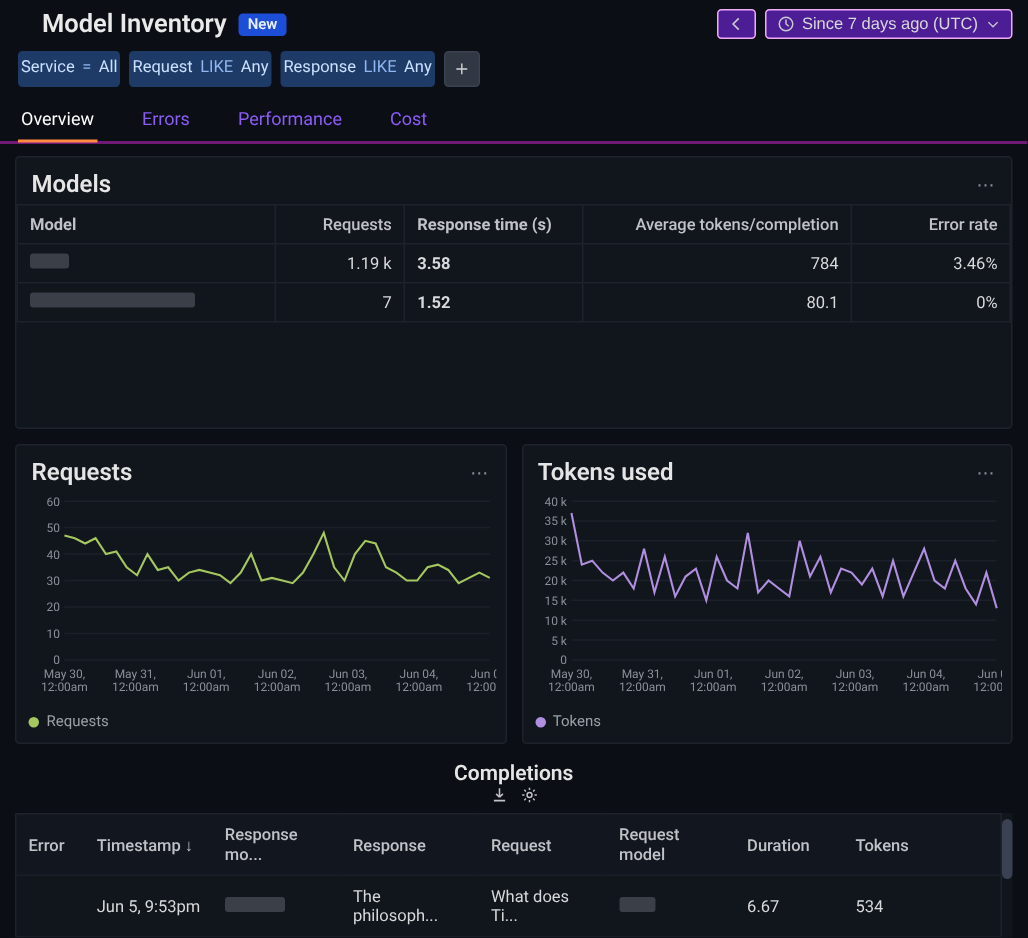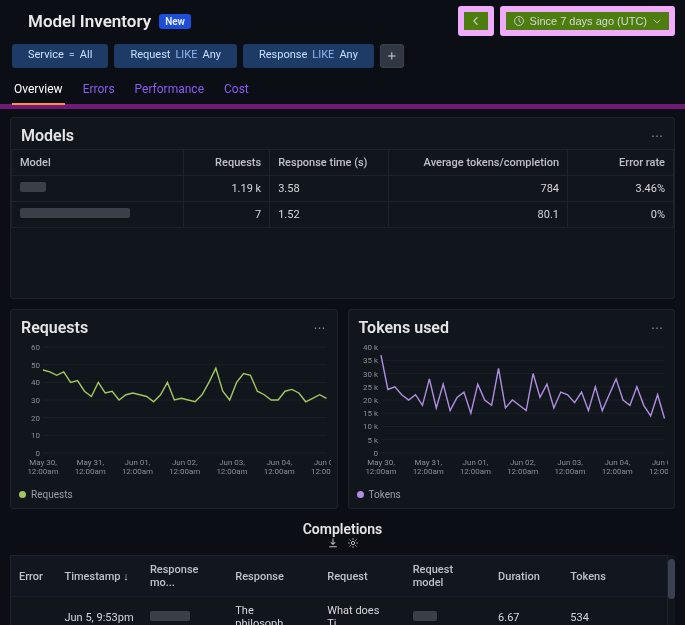--- a/index.html
+++ b/index.html
@@ -18,58 +18,58 @@
     padding: 6px 10px 4px 12px;
   }
   .hdr-left { display: flex; align-items: center; gap: 8px; margin-left: 16px; }
   .title { font-size: 17px; font-weight: 600; color: #eaeaea; }
   .badge-new {
     background: #1d4ed8; color: #e8f0ff; font-size: 10px; font-weight: 600;
     padding: 2px 6px; border-radius: 3px;
   }
   .hdr-right { display: flex; gap: 6px; }
   .time-btn, .back-btn {
-    background: #4d7c0f; border: 6px solid #f0abfc; color: #d8d9da;
+    background: #4c1d95; border: 1px solid #f0abfc; color: #d8d9da;
     font-size: 11px; border-radius: 3px; cursor: pointer;
     display: inline-flex; align-items: center; gap: 5px;
   }
   .back-btn { padding: 3px 6px; }
   .time-btn { padding: 3px 7px; }
   .ic { width: 12px; height: 12px; display: inline-block; }
   
   .chips { display: flex; gap: 6px; padding: 4px 10px 8px 12px; }
   .chip {
     background: #1e3a66; color: #c9e0ff; font-size: 11px;
-    padding: 4px 16px; border-radius: 3px; display: inline-flex; gap: 5px;
+    padding: 4px 2px; border-radius: 3px; display: inline-flex; gap: 5px;
     cursor: pointer;
   }
   .chip .op { color: #8fb7f0; }
   .plus-btn {
     width: 24px; height: 24px; background: #323843; color: #d0d0d0;
     border: 1px solid #3a4150; border-radius: 3px; cursor: pointer;
     display: inline-flex; align-items: center; justify-content: center;
     font-size: 14px;
   }
   
-  .tabs { display: flex; gap: 16px; border-bottom: 5px solid #701a75; padding: 0 12px; }
+  .tabs { display: flex; gap: 28px; border-bottom: 2px solid #701a75; padding: 0 12px; }
   .tab { padding: 6px 2px 7px; color: #8b5cf6; cursor: pointer; font-size: 12px; }
   .tab.active { color: #fff; border-bottom: 2px solid #ff8c42; margin-bottom: -1px; }
   
   .content { padding: 8px 10px; display: flex; flex-direction: column; gap: 10px; }
   .panel { background: #11151c; border: 1px solid #1e232b; border-radius: 3px; }
   .panel-head { display:flex; justify-content: space-between; align-items:center; padding: 8px 10px 4px; }
   .panel-title { font-size: 16px; font-weight: 600; color: #e5e5e5; }
   .dots { color: #8a8f99; cursor: pointer; letter-spacing: 1px; }
   
   table.models { width: 100%; border-collapse: collapse; font-size: 11px; }
   table.models th, table.models td {
     border: 1px solid #1e232b; padding: 6px 8px;
   }
   table.models th { color: #c0c2c7; font-weight: 500; background: #11151c; }
-  table.models th.l, table.models td.l { text-align: left; }
+  table.models th.l, table.models td.l { text-align: left; font-weight: bold; }
   table.models th.r, table.models td.r { text-align: right; }
   .redact {
     display:inline-block; background:#3a3f48; border-radius:2px; height:10px;
   }
   
   .row2 { display: flex; gap: 10px; }
   .row2 .panel { flex: 1 1 0; }
   .chart-wrap { padding: 0 6px 6px 8px; }
   svg.chart { width: 100%; height: 140px; display:block; }
   .xlabel { fill:#8a8f99; font-size:8px; }

